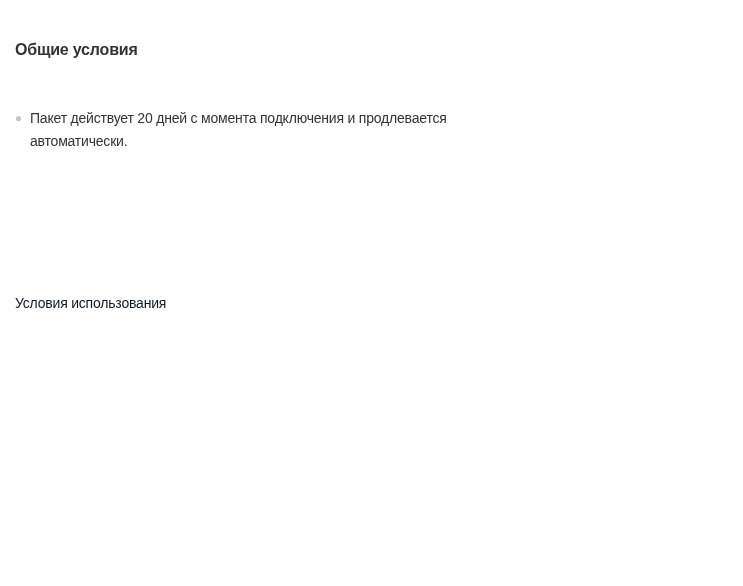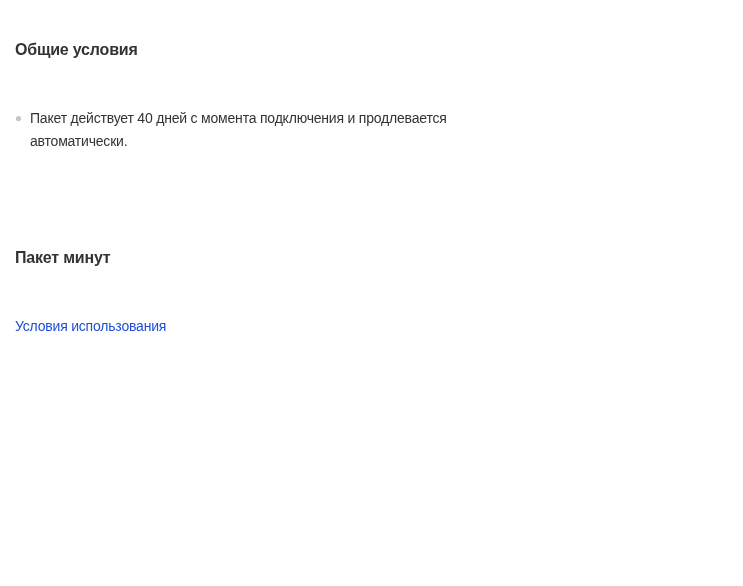--- a/index.html
+++ b/index.html
@@ -52,37 +52,36 @@
     position: absolute;
     left: 1px;
     top: 9px;
     width: 5px;
     height: 5px;
     border-radius: 50%;
     background: #c6c6c6;
     box-shadow: inset 0 -1px 0 rgba(0,0,0,0.08);
   }
   .row-content p { margin: 0 0 24px 0; }
-  .muted { color: #1d4ed8; }
+  .muted { color: #0f172a; }
 </style>
 </head>
 <body>
 
 <div class="page">
 
   <section class="row">
     <div class="row-label">Общие условия</div>
     <div class="row-content">
-      <ul class="dots"><li>Пакет действует 40 дней с момента подключения и продлевается
+      <ul class="dots"><li>Пакет действует 20 дней с момента подключения и продлевается
 автоматически.</li></ul>
     </div>
   </section>
 
   <section class="row">
-    <div class="row-label">Пакет минут</div>
     <div class="row-content">
       <p class="muted">Условия использования</p>
       
       
       
     </div>
   </section>
 
 </div>
 

